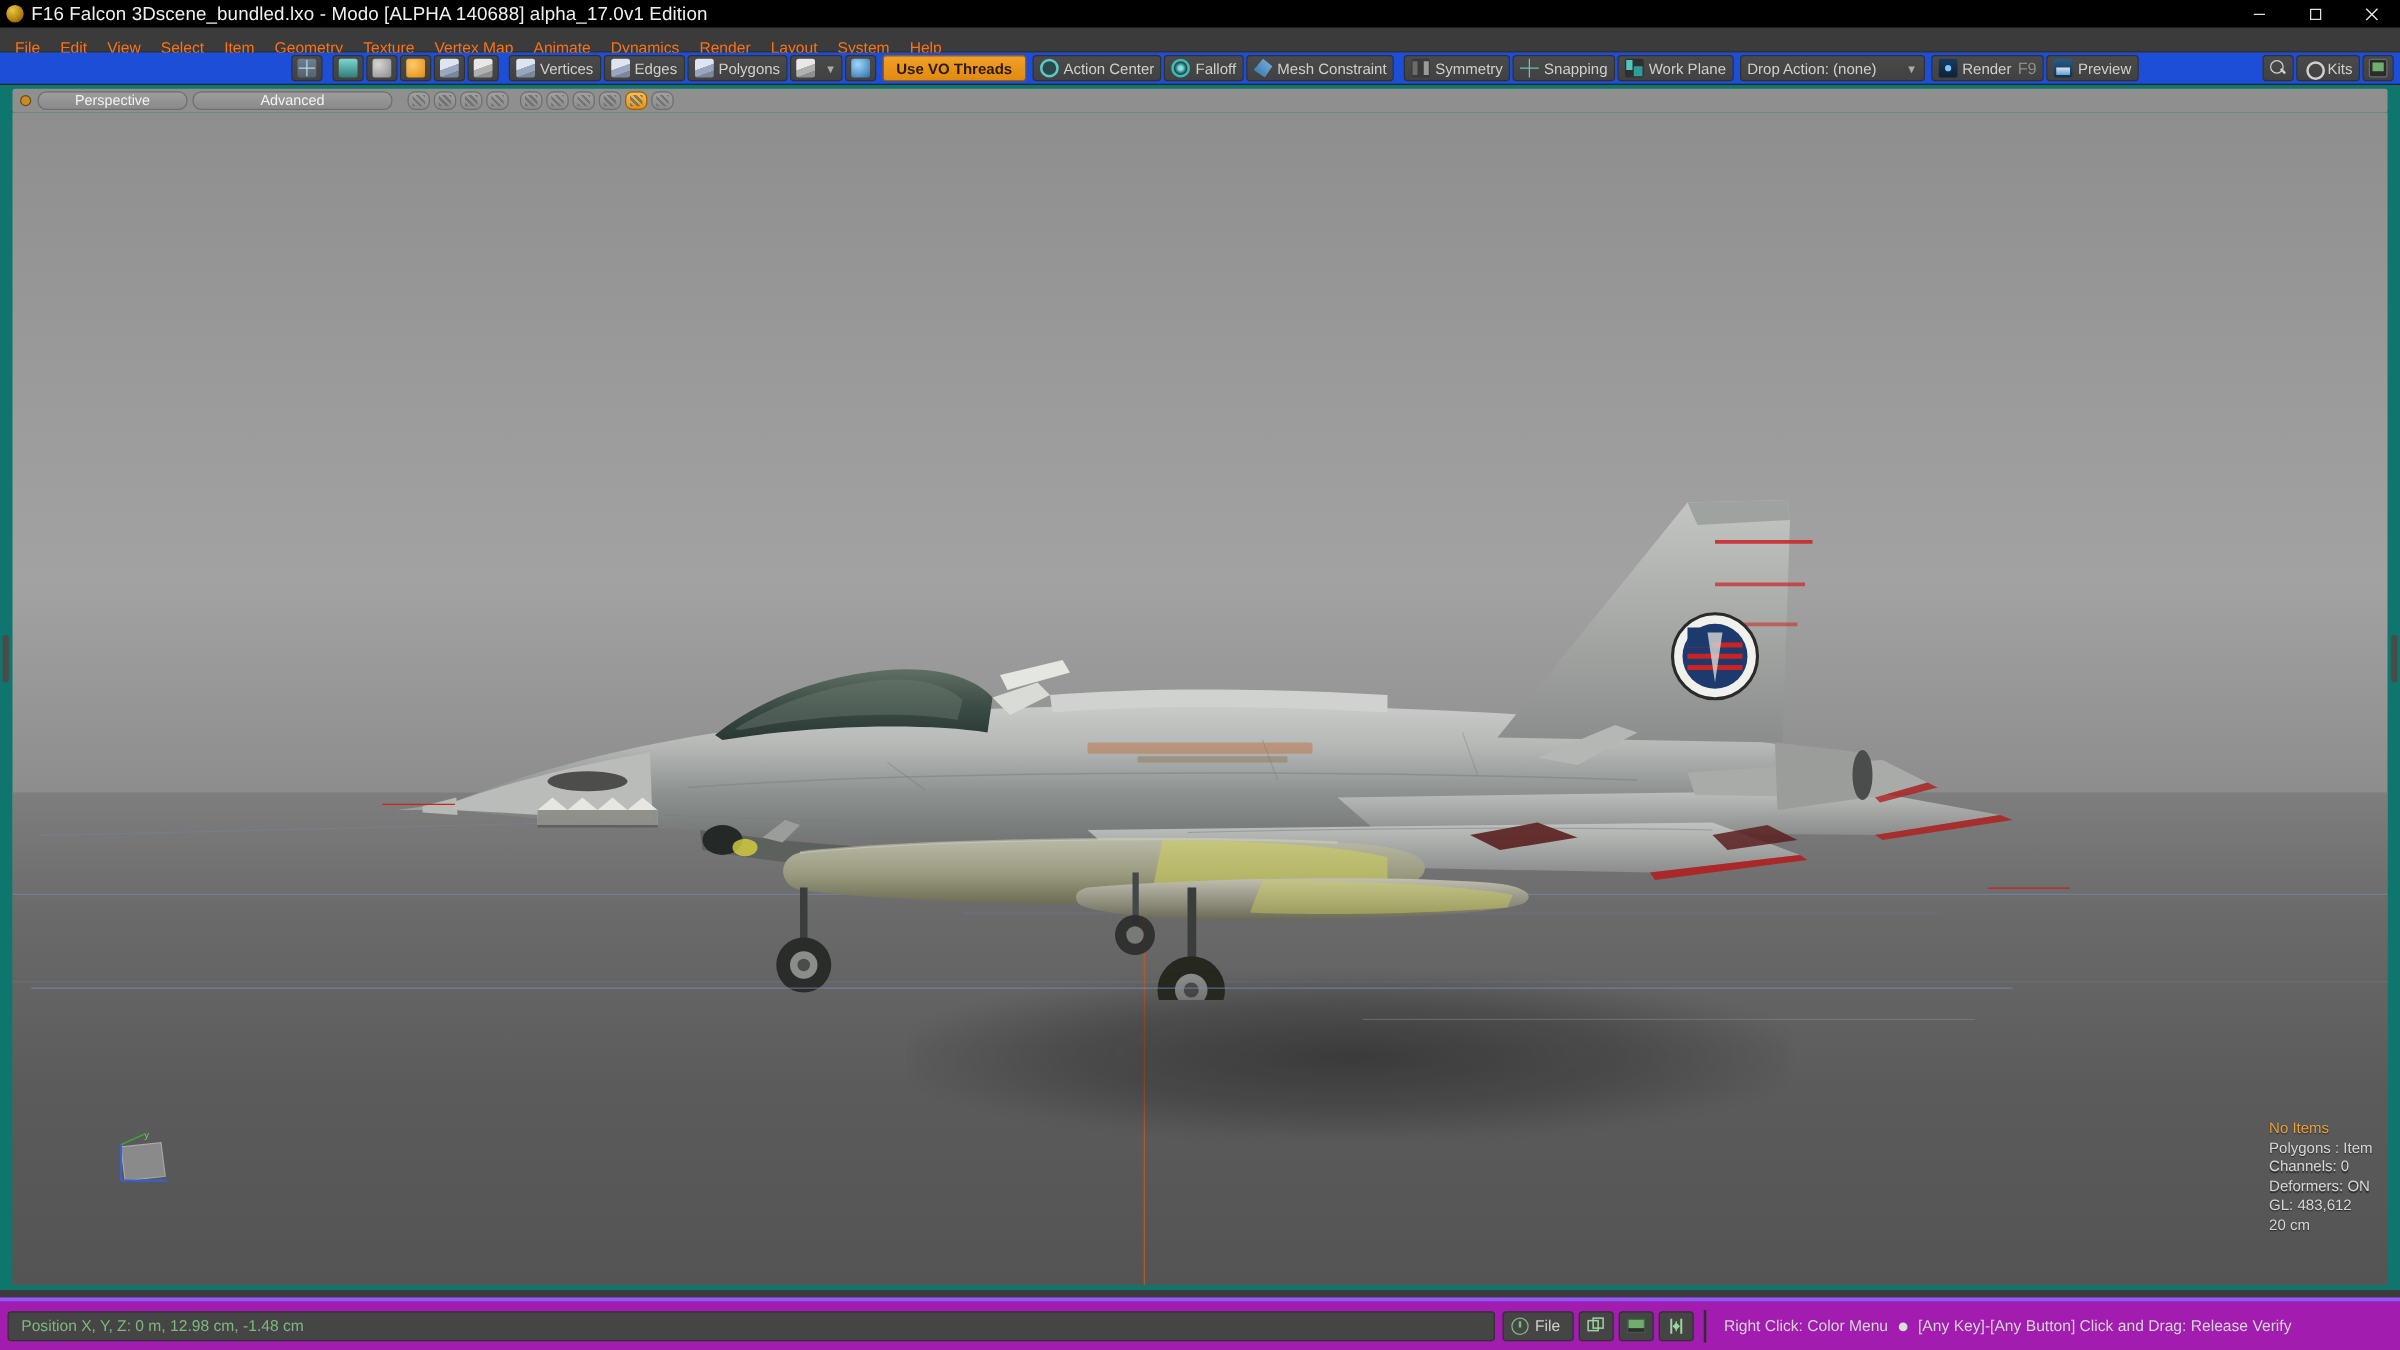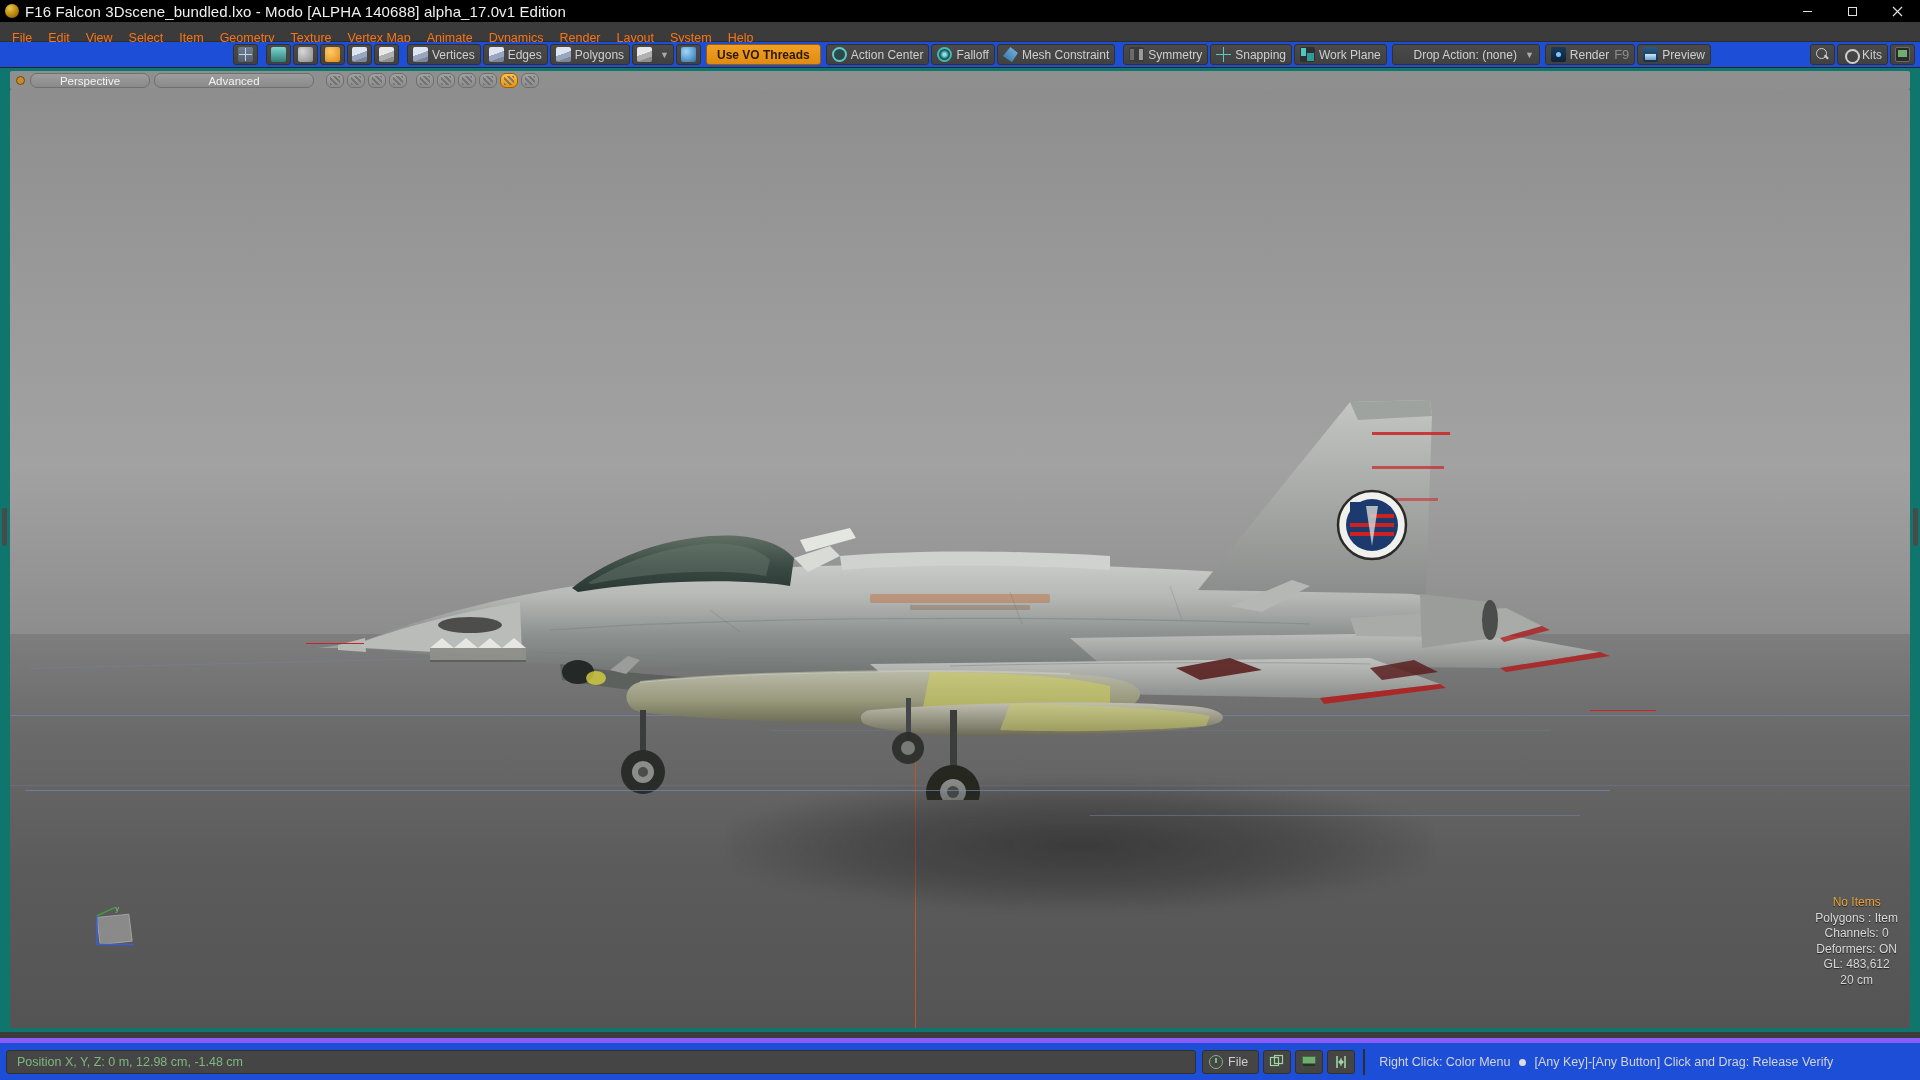--- a/index.html
+++ b/index.html
@@ -152,31 +152,31 @@
     position:absolute; left:720px; top:690px; width:700px; height:130px;
     background:radial-gradient(ellipse at 50% 50%, rgba(30,30,30,.55) 0%, rgba(40,40,40,.35) 45%, rgba(60,60,60,0) 75%);
     filter:blur(3px);
   }
 
   
   .gizmo { position:absolute; left:80px; bottom:70px; width:54px; height:54px; }
 
   
   .vp-info {
-    position:absolute; right:12px; bottom:40px; text-align:center;
+    position:absolute; right:12px; bottom:40px; text-align:left;
     font-size:12px; line-height:15.5px; color:#d8d8d8;
     text-shadow:0 1px 1px rgba(0,0,0,.6);
   }
   .vp-info .hi { color:#e8a23a; }
 
   
   .statusbar {
     position:absolute; left:0; bottom:0; width:1920px; height:42px;
-    background:#1d4ed8; display:flex; align-items:center; padding:0 6px;
-    border-top:5px solid #8b5cf6;
+    background:#a21caf; display:flex; align-items:center; padding:0 6px;
+    border-top:3px solid #8b5cf6;
   }
   .sb-box {
     height:24px; display:flex; align-items:center; padding:0 10px;
     background:#454545; border:1px solid #303030; border-radius:3px;
     color:#7fb77f; font-size:12.5px; white-space:nowrap;
   }
   .sb-pos { width:1190px; }
   .sb-time {
     height:24px; display:flex; align-items:center; padding:0 10px 0 6px;
     background:#454545; border:1px solid #303030; border-radius:3px;
@@ -311,21 +311,21 @@
     <div class="tb-cell">
       <span class="gl gl-snap"></span>
       <span class="tb-lbl">Snapping</span>
     </div>
     <div class="tb-cell">
       <span class="gl gl-wp"></span>
       <span class="tb-lbl">Work Plane</span>
     </div>
   </div>
 
-  <div class="tb-cell" style="width:148px;justify-content:flex-end">
+  <div class="tb-cell" style="width:148px;justify-content:space-between">
     <span>Drop Action: (none)</span>
     <span class="dd-arrow">▼</span>
   </div>
 
   <div class="tb-group">
     <div class="tb-cell">
       <span class="gl gl-render"></span>
       <span class="tb-lbl">Render</span>
       <span class="tb-fkey">F9</span>
     </div>

